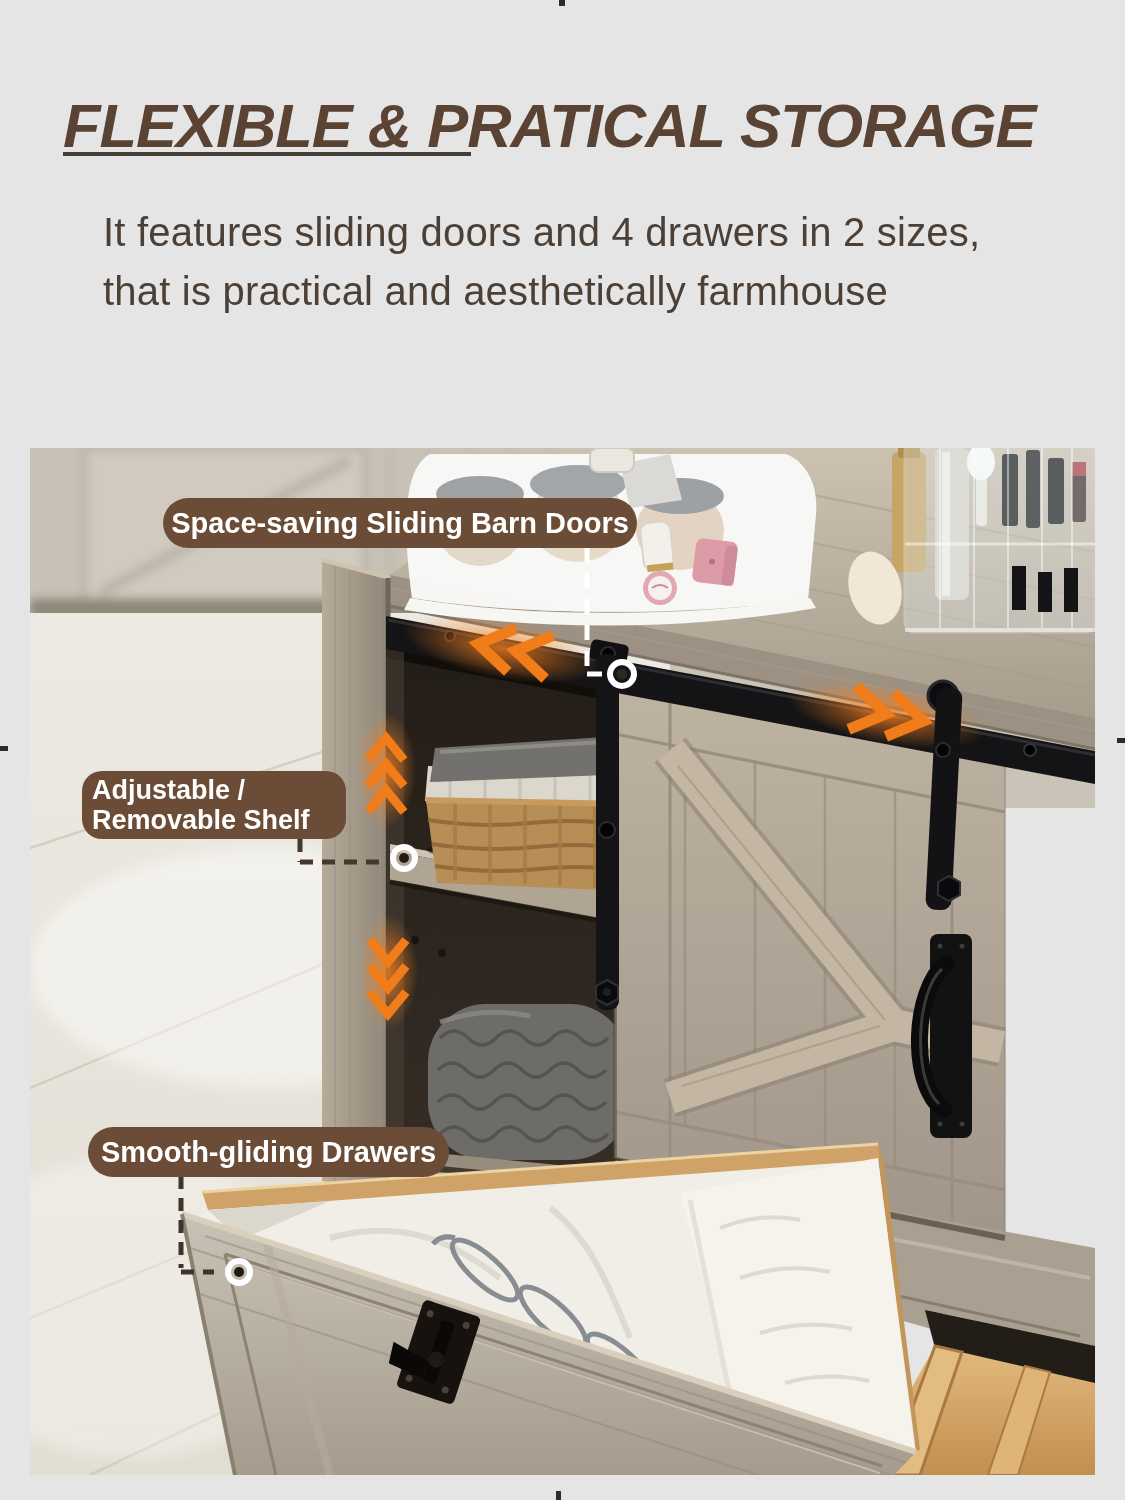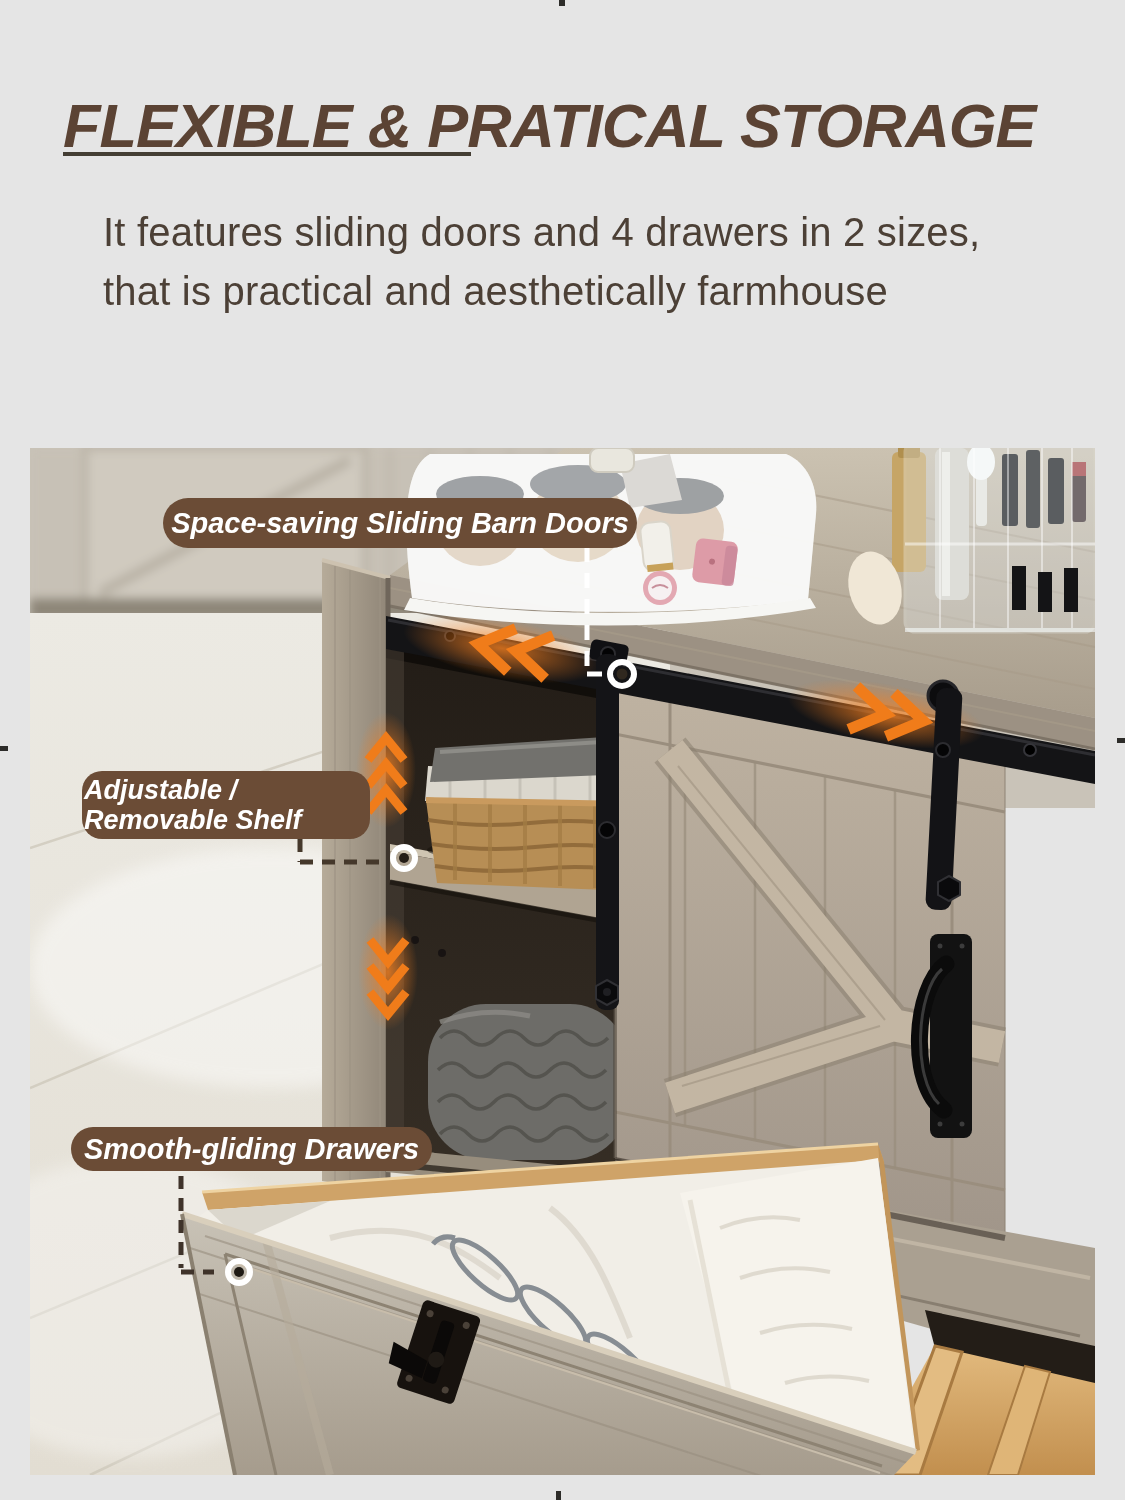--- a/index.html
+++ b/index.html
@@ -5,27 +5,27 @@
   html,body{margin:0;padding:0;background:#ffffff;}
   .page{position:relative;width:1125px;height:1500px;background:#e5e5e5;overflow:hidden;
         font-family:"Liberation Sans",sans-serif;}
   .title{position:absolute;left:63px;top:90px;font-size:62px;font-weight:bold;font-style:italic;
          color:#5b4334;letter-spacing:-1px;white-space:nowrap;transform:scaleX(.99);transform-origin:left top;}
   .title-underline{position:absolute;left:63px;top:152px;width:408px;height:4px;background:#443e34;}
   .desc{position:absolute;left:63px;top:203px;font-size:40px;line-height:58.5px;color:#4c4036;
         letter-spacing:.2px;white-space:nowrap;margin-left:40px;}
   .photo{position:absolute;left:30px;top:448px;width:1065px;height:1027px;overflow:hidden;}
   .photo svg{display:block;}
-  .callout{position:absolute;background:#6b4c36;color:#ffffff;font-style:italic;font-weight:bold;
+  .callout{position:absolute;background:#6b4c36;color:#ffffff;font-weight:bold;
            display:flex;align-items:center;justify-content:center;border-radius:26px;box-sizing:border-box;
            white-space:nowrap;}
   .callout-1{left:163px;top:498px;width:474px;height:50px;font-size:29px;}
-  .callout-2{left:82px;top:771px;width:288px;height:68px;font-size:27px;line-height:30px;
-             justify-content:flex-start;padding-left:2px;border-radius:20px;}
-  .callout-3{left:71px;top:1127px;width:361px;height:44px;font-size:29px;}
+  .callout-2{left:82px;top:771px;width:264px;height:68px;font-size:27px;line-height:30px;
+             justify-content:flex-start;padding-left:10px;border-radius:20px;}
+  .callout-3{left:88px;top:1127px;width:361px;height:50px;font-size:29px;}
   .mark{position:absolute;background:#2d2c29;}
   .mark-top{left:559px;top:0;width:6px;height:6px;}
   .mark-bottom{left:556px;top:1491px;width:5px;height:9px;}
   .mark-left{left:0;top:746px;width:8px;height:5px;}
   .mark-right{left:1117px;top:738px;width:8px;height:5px;}
 </style>
 </head>
 <body>
 
 <div class="page">

